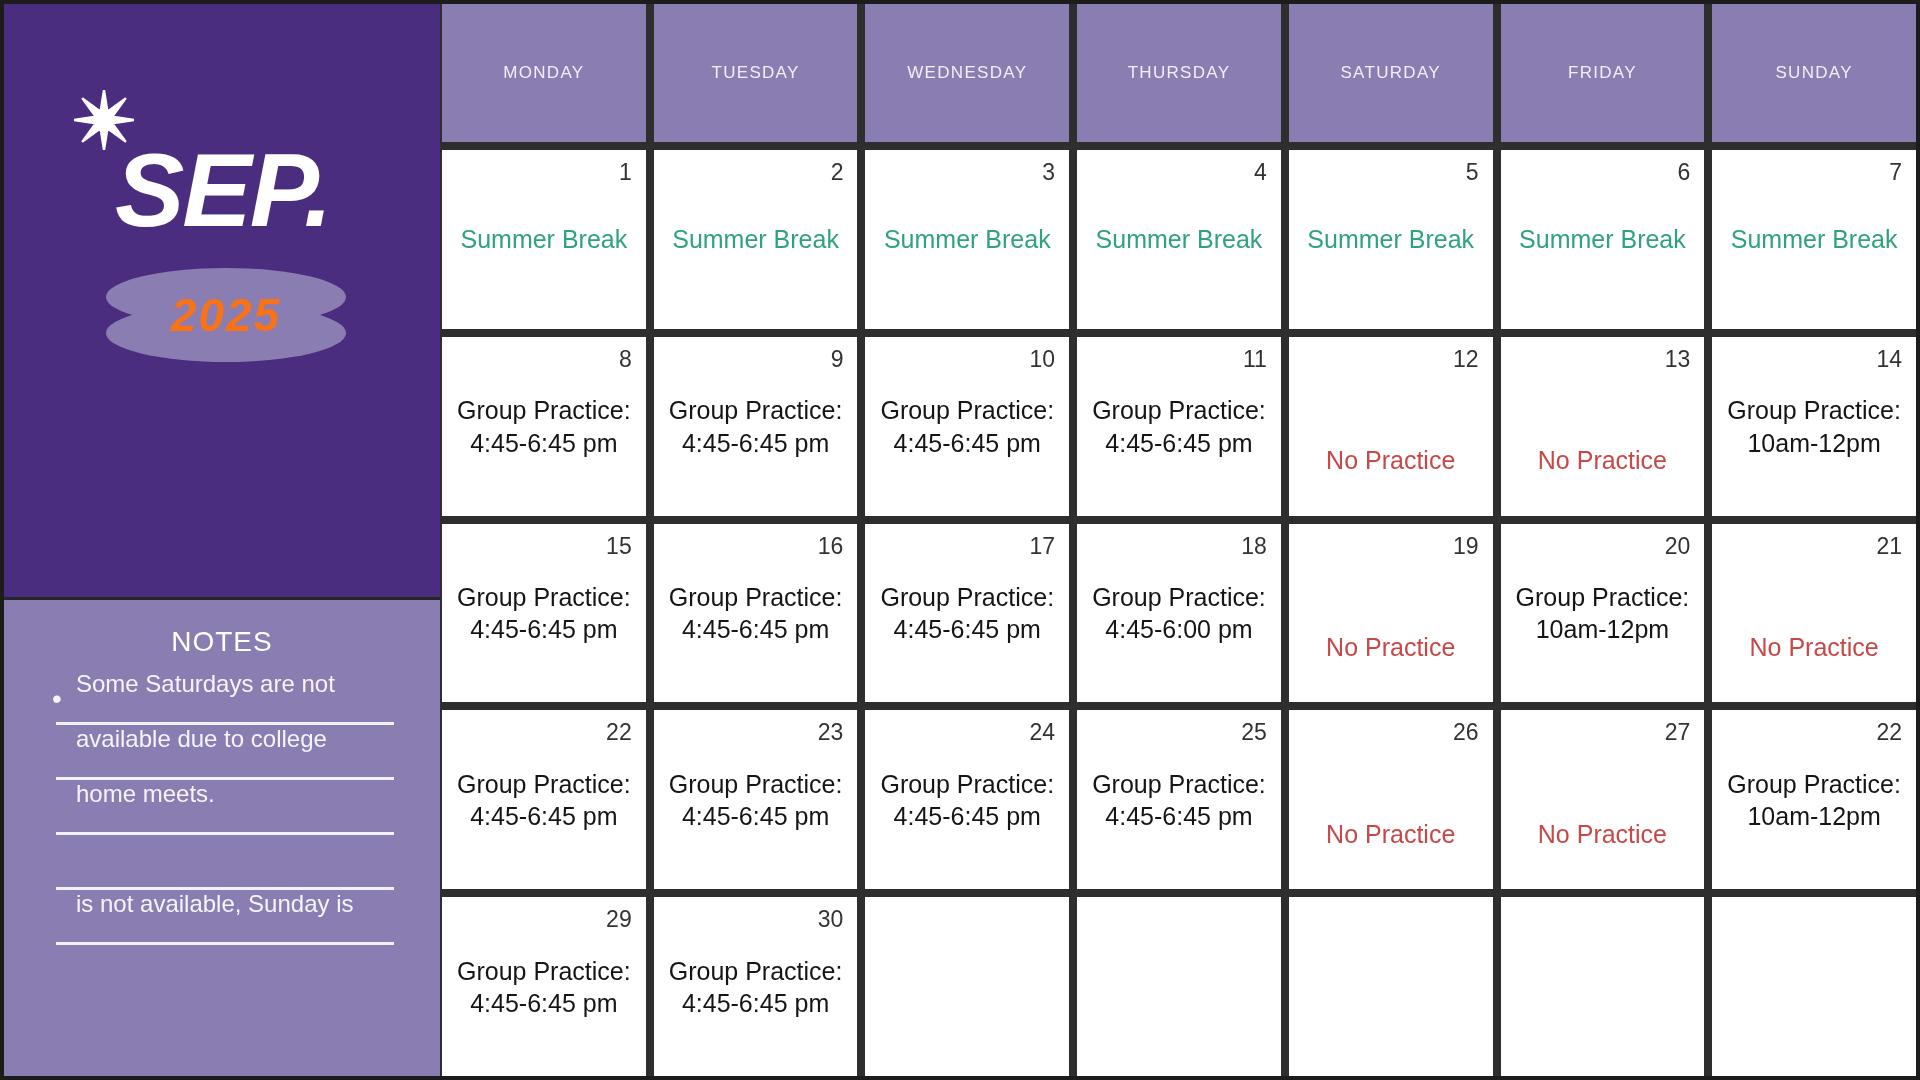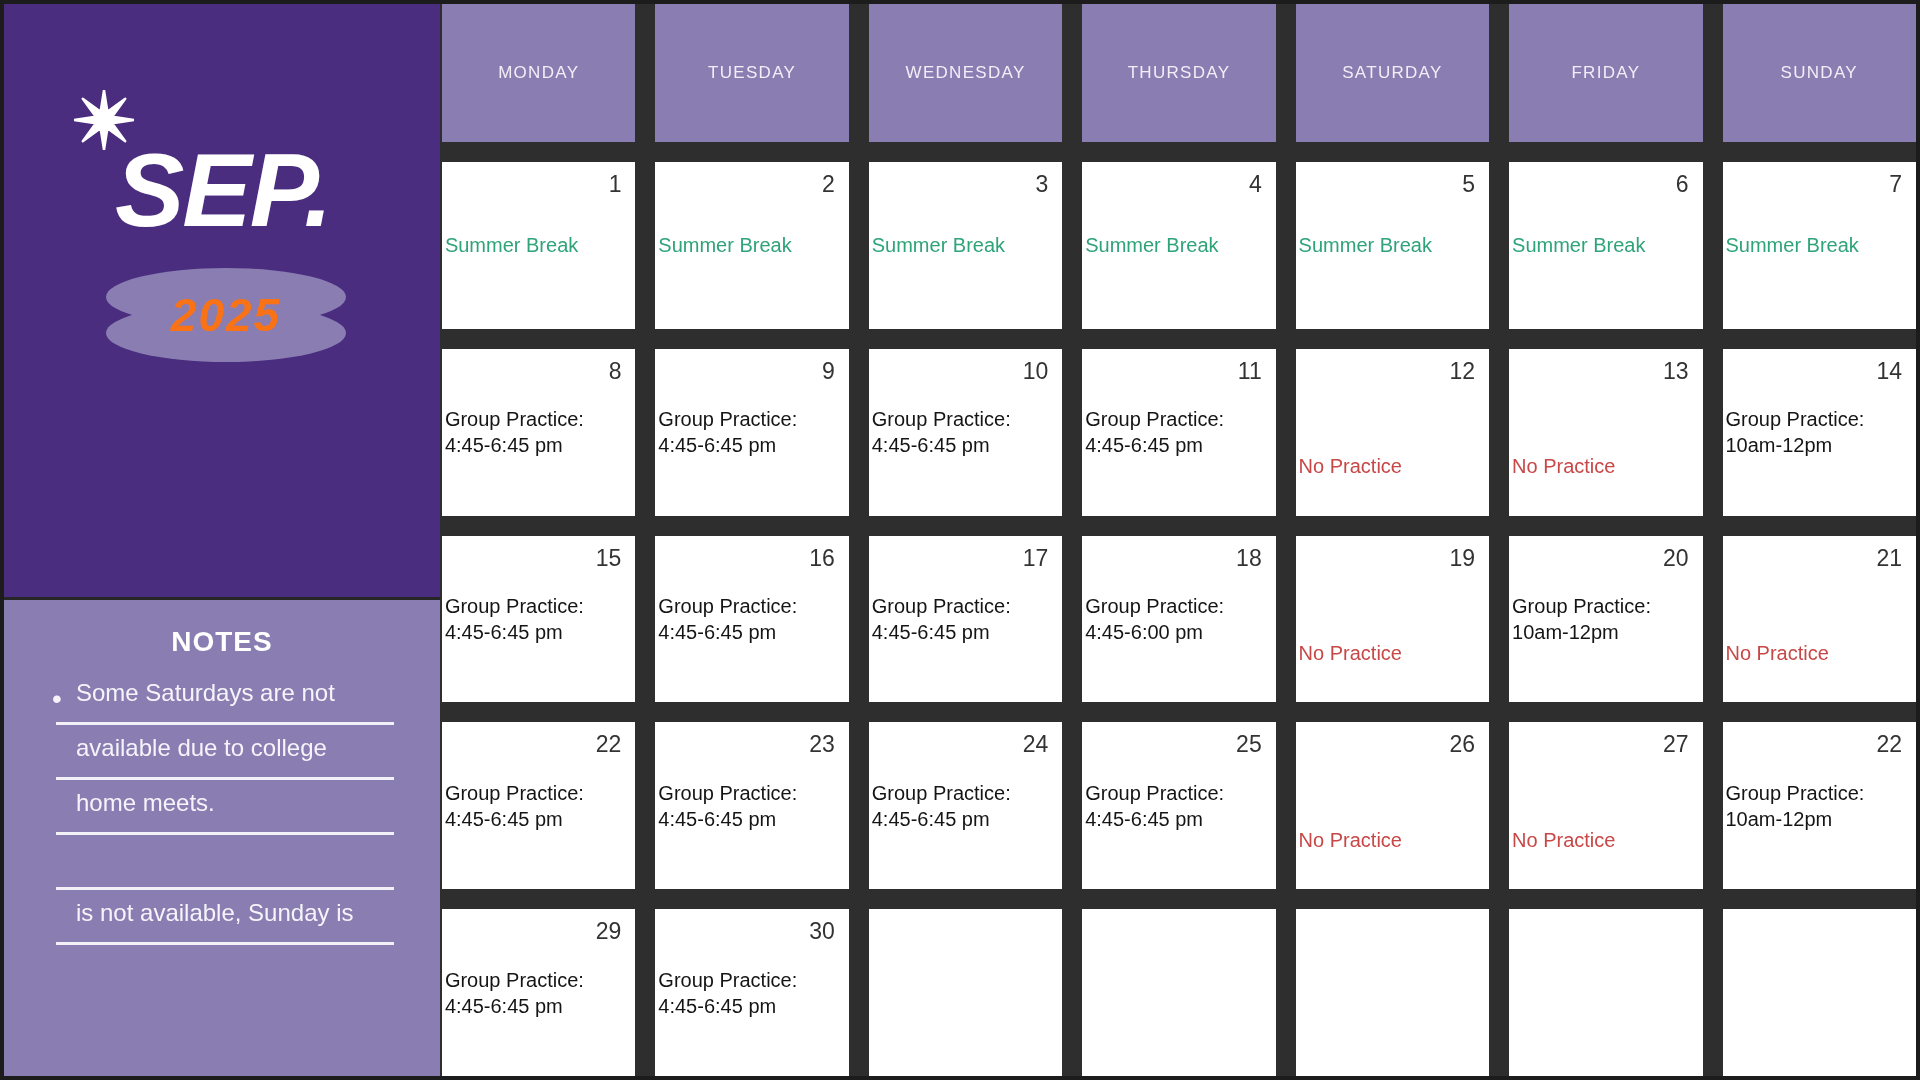--- a/index.html
+++ b/index.html
@@ -42,66 +42,66 @@
     font-size:46px; font-weight:bold; font-style:italic;
     letter-spacing:2px; color:#f97316;
   }
 
   .notes {
     flex:1; background:#8a7db2;
     padding-top:26px;
   }
   .notes-title {
     text-align:center; color:#ffffff;
-    font-size:28px; font-weight:bold; letter-spacing:1px;
+    font-size:28px; font-weight:normal; letter-spacing:1px;
   }
   .note-rows { margin:12px 46px 0 52px; }
   .note-row {
     height:55px;
     border-bottom:3px solid #f3f1f8;
-    display:flex; align-items:center;
+    display:flex; align-items:flex-start;
     padding:0 0 7px 20px;
     position:relative;
     color:#f6f4fa; font-size:24px;
     white-space:nowrap;
   }
   .note-row.no-line { border-bottom:none; }
   .note-row.bulleted::before {
     content:"\2022";
     position:absolute; left:-4px; bottom:7px;
     font-size:28px; color:#f6f4fa;
   }
 
   
   .calendar { flex:1; }
   .grid {
     height:100%;
     display:grid;
     grid-template-columns:repeat(7, 1fr);
     grid-template-rows:138px repeat(5, 1fr);
-    gap:20px;
+    gap:8px;
     background:#2e2e2e;
     border-left:2px solid #2e2e2e;
   }
   .hcell {
     background:#8a7db2;
     color:#f2eef8;
     display:flex; align-items:center; justify-content:center;
     font-size:17px; letter-spacing:1.3px;
   }
   .cell { background:#ffffff; position:relative; }
   .date {
     position:absolute; top:9px; right:14px;
     font-size:23px; color:#333333;
   }
   .event {
     position:absolute; top:50%; left:50%;
     transform:translate(-50%,-50%);
-    width:97%; 
-    font-size:20px; line-height:1.3;
+    width:97%; text-align:center;
+    font-size:25px; line-height:1.3;
     color:#151515;
   }
   .event .l { display:block; }
   .event.green { color:#2fa37a; }
   .event.red   { color:#c84747;margin-top:34px; }
 </style>
 </head>
 <body>
 
 <div class="page">

